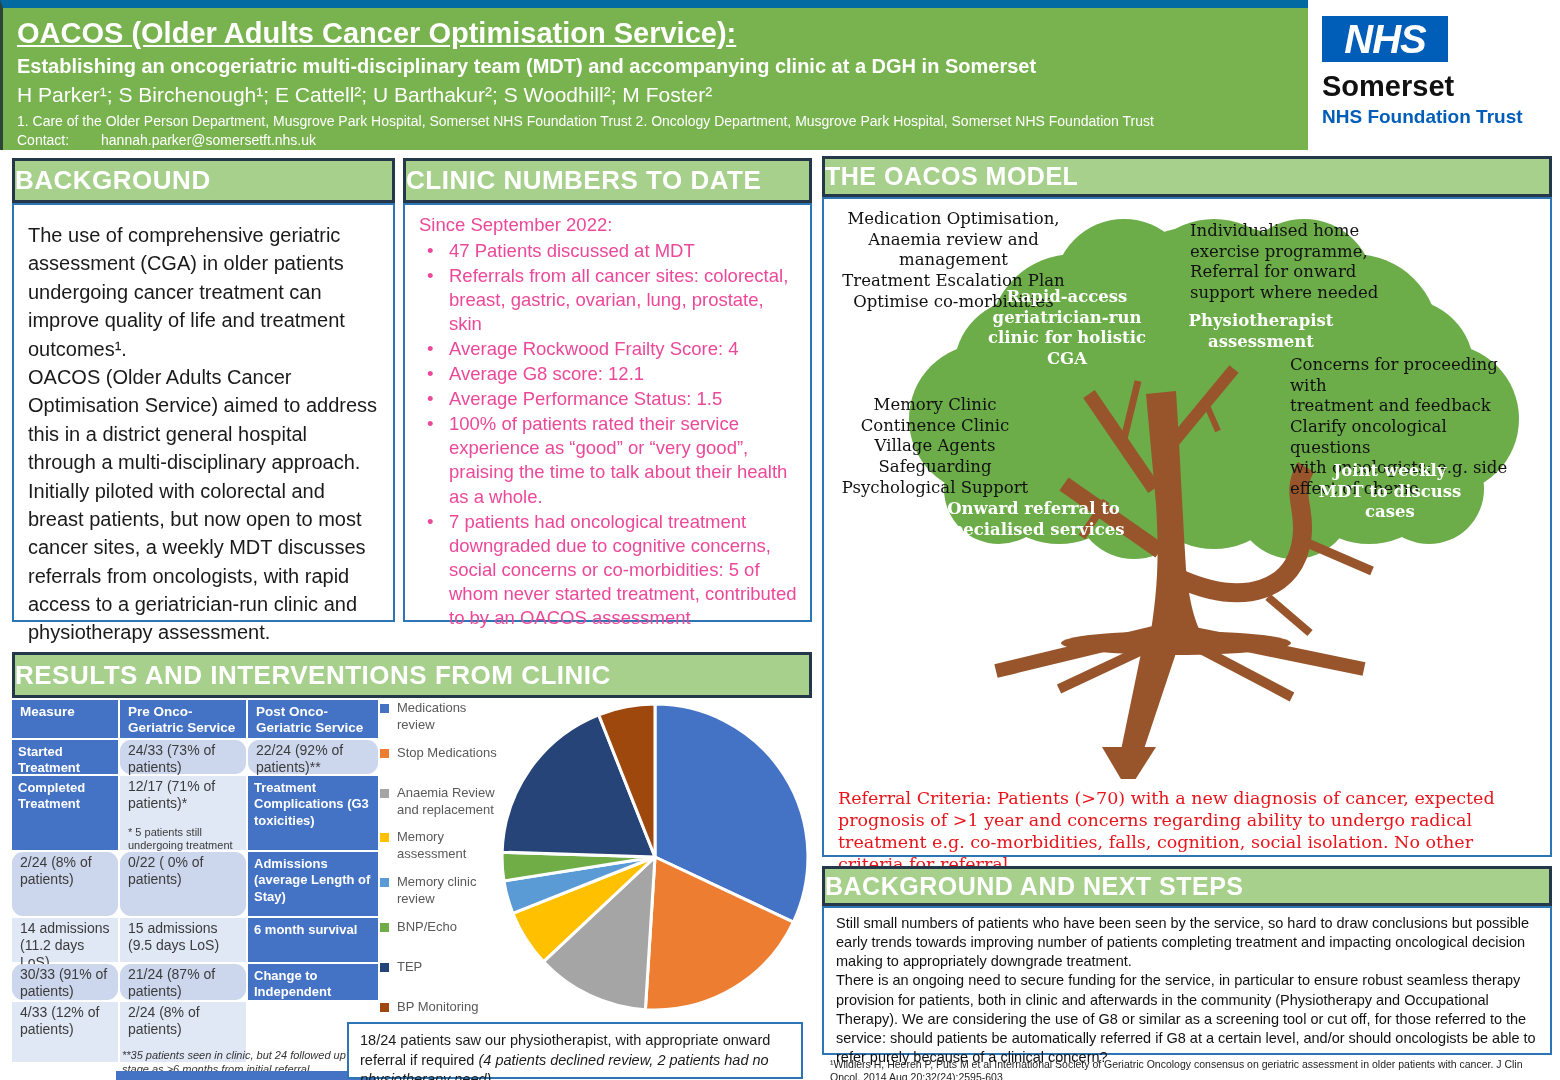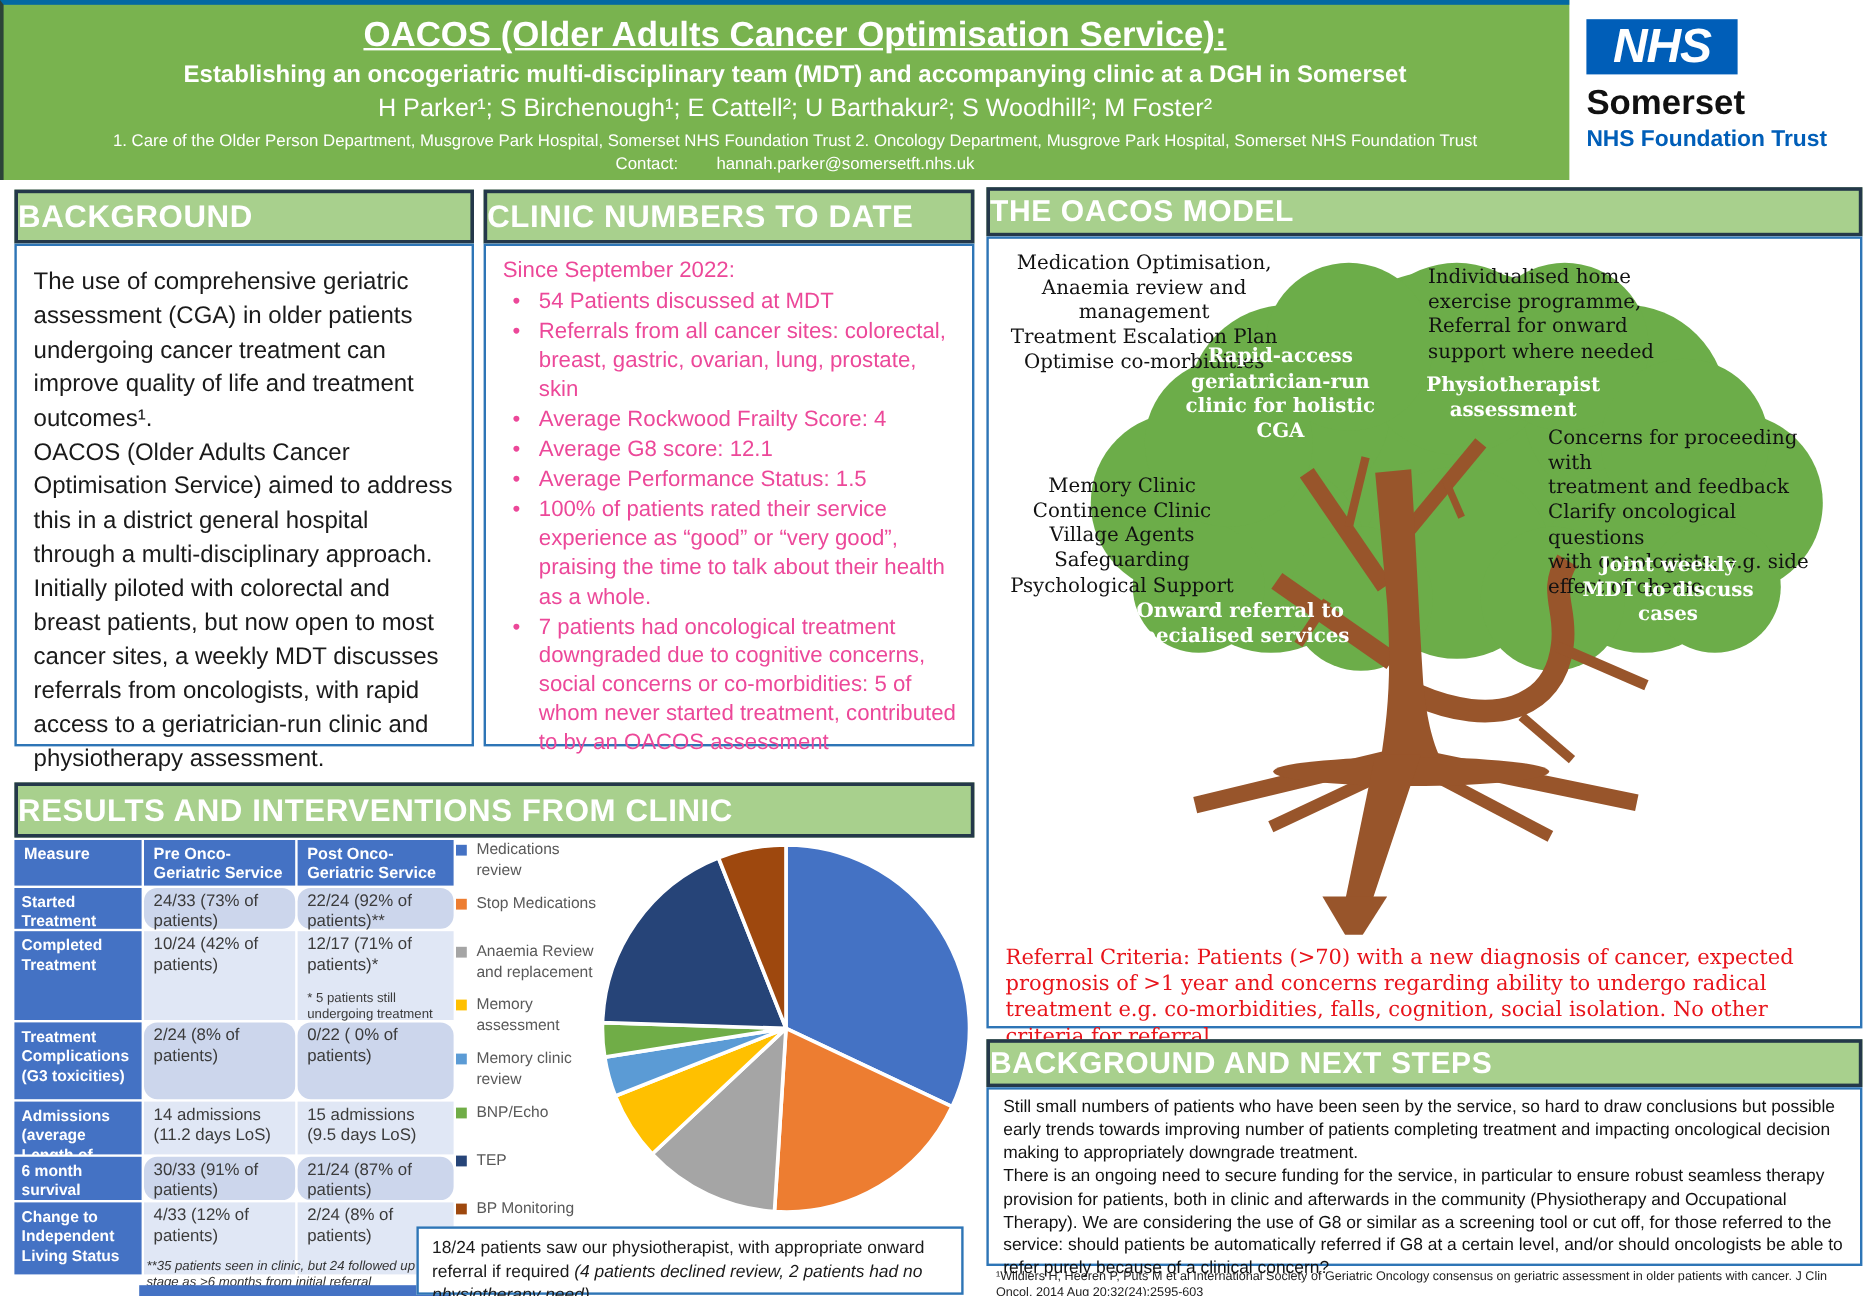--- a/index.html
+++ b/index.html
@@ -3,22 +3,22 @@
 <meta charset="utf-8">
 <style>
   html,body{margin:0;padding:0;}
   body{width:1560px;height:1080px;position:relative;background:#ffffff;
        font-family:"Liberation Sans", sans-serif;overflow:hidden;}
   .abs{position:absolute;}
   .preline{white-space:pre-line;}
 
   
   #header{left:0;top:0;width:1308px;height:150px;background:#79b34f;
-          border-top:4px solid #0369a1;border-left:3px solid #2c4438;
-          box-sizing:border-box;padding:8px 0 0 14px;color:#ffffff;text-align:center;}
+          border-top:8px solid #0369a1;border-left:3px solid #2c4438;
+          box-sizing:border-box;padding:8px 0 0 14px;color:#ffffff;}
   #hdr-title{font-size:29px;font-weight:bold;text-decoration:underline;line-height:1.2;}
   #hdr-subtitle{font-size:20px;font-weight:bold;margin-top:4px;}
   #hdr-authors{font-size:21px;margin-top:5px;}
   #hdr-affil{font-size:14px;margin-top:6px;}
   #hdr-contact{font-size:14px;margin-top:3px;}
   #hdr-contact .email{margin-left:28px;}
 
   
   #logo{left:1308px;top:0;width:252px;height:150px;background:#ffffff;}
   #nhs-box{position:absolute;left:14px;top:16px;width:126px;height:46px;background:#005eb8;
@@ -123,21 +123,21 @@
 
 <div id="bg-bar" class="abs titlebar">BACKGROUND</div>
 <div id="bg-box" class="abs contentbox preline">The use of comprehensive geriatric assessment (CGA) in older patients undergoing cancer treatment can improve quality of life and treatment outcomes¹.
 OACOS (Older Adults Cancer Optimisation Service) aimed to address this in a district general hospital through a multi-disciplinary approach.
 Initially piloted with colorectal and breast patients, but now open to most cancer sites, a weekly MDT discusses referrals from oncologists, with rapid access to a geriatrician-run clinic and physiotherapy assessment.</div>
 
 <div id="cl-bar" class="abs titlebar">CLINIC NUMBERS TO DATE</div>
 <div id="cl-box" class="abs contentbox">
   <div>Since September 2022:</div>
   <ul>
-    <li>54 Patients discussed at MDT</li>
+    <li>47 Patients discussed at MDT</li>
     <li>Referrals from all cancer sites: colorectal, breast, gastric, ovarian, lung, prostate, skin</li>
     <li>Average Rockwood Frailty Score: 4</li>
     <li>Average G8 score: 12.1</li>
     <li>Average Performance Status: 1.5</li>
     <li>100% of patients rated their service experience as “good” or “very good”, praising the time to talk about their health as a whole.</li>
     <li>7 patients had oncological treatment downgraded due to cognitive concerns, social concerns or co-morbidities: 5 of whom never started treatment, contributed to by an OACOS assessment</li>
   </ul>
 </div>
 
 <div id="md-bar" class="abs titlebar">THE OACOS MODEL</div>
@@ -222,21 +222,20 @@
   <div id="rtable">
     <div class="hc">Measure</div>
     <div class="hc">Pre Onco-Geriatric Service</div>
     <div class="hc">Post Onco-Geriatric Service</div>
 
     <div class="lc">Started Treatment</div>
     <div class="dc band-a">24/33 (73% of patients)</div>
     <div class="dc band-a">22/24 (92% of patients)**</div>
 
     <div class="lc">Completed Treatment</div>
-    <div class="dc band-b">10/24 (42% of patients)</div>
     <div class="dc band-b">
       <span>12/17 (71% of patients)*</span>
       <span class="cellnote">* 5 patients still undergoing treatment</span>
     </div>
 
     <div class="lc">Treatment Complications (G3 toxicities)</div>
     <div class="dc band-a">2/24 (8% of patients)</div>
     <div class="dc band-a">0/22 ( 0% of patients)</div>
 
     <div class="lc">Admissions (average Length of Stay)</div>

